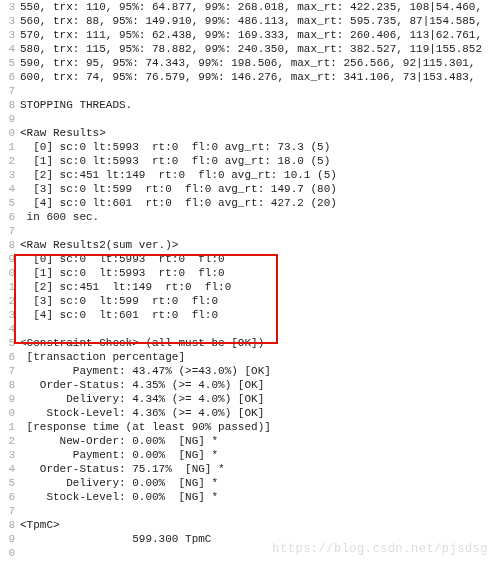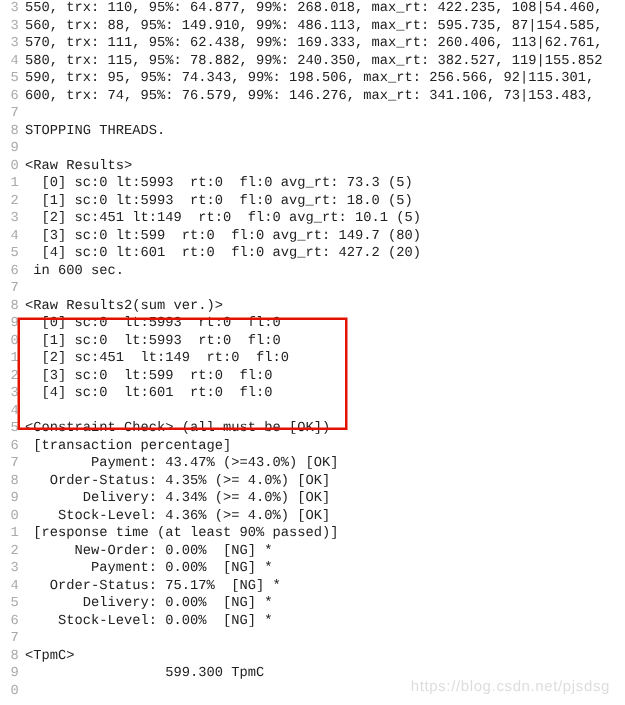--- a/index.html
+++ b/index.html
@@ -39,21 +39,21 @@
       width: 264px;
       top: 254px;
       height: 90px;
       pointer-events: none;
     }
     .watermark {
       position: absolute;
       right: 12px;
       bottom: 8px;
       color: #ddd;
-      font-family: Liberation Sans, sans-serif;
+      font-family: Liberation Mono, monospace;
       font-size: 12px;
       letter-spacing: 0.5px;
     }
   </style>
 </head>
 <body>
 
 <div class="gutter" id="gutter">
     <div class="line">3</div>
     <div class="line">3</div>

